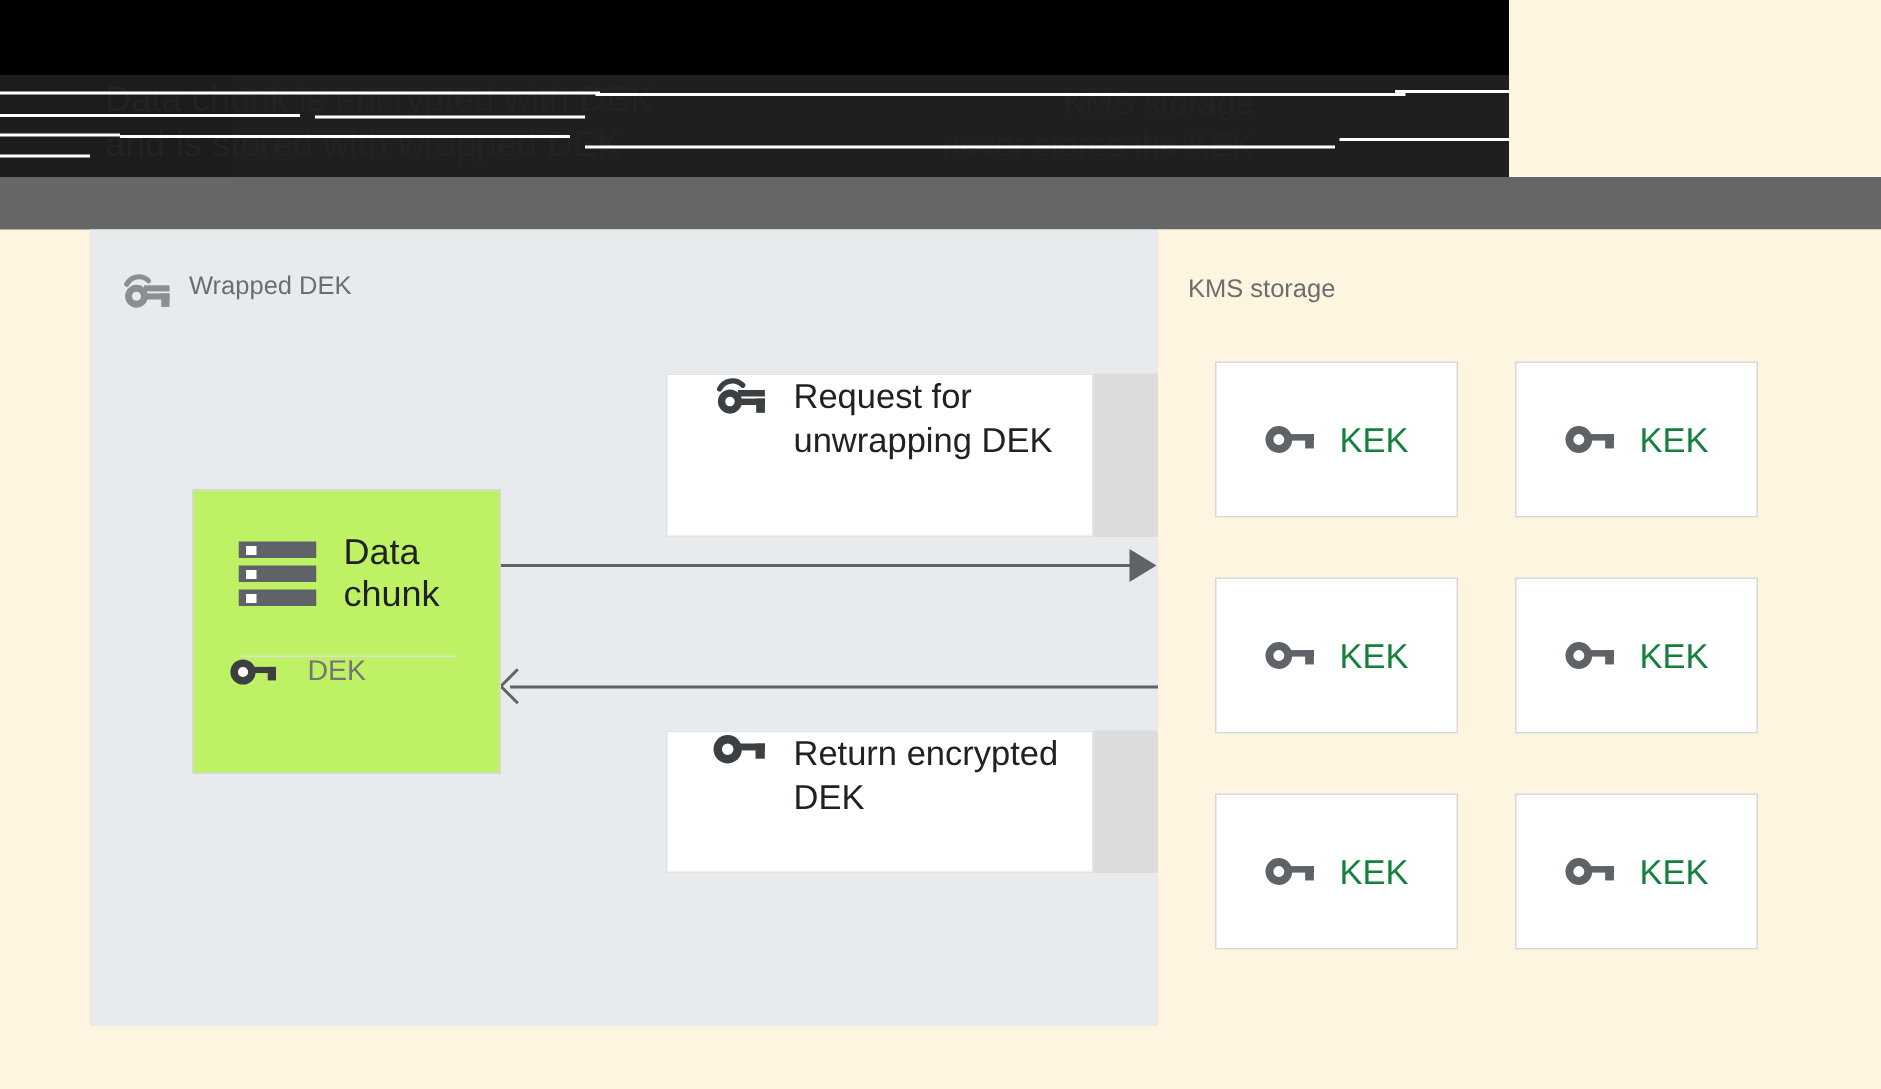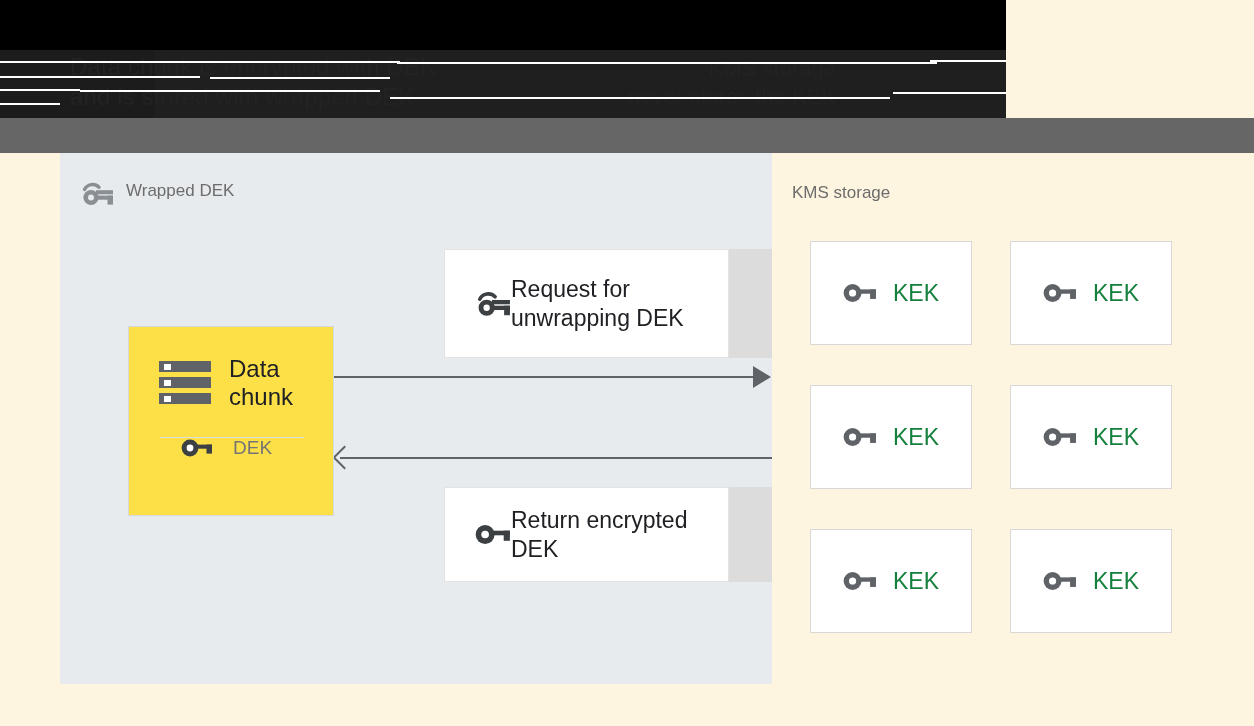--- a/index.html
+++ b/index.html
@@ -115,21 +115,21 @@
     width: 482px; height: 573px;
     background: #fdf5e0;
   }
   .kms-panel .panel-label { left: 20px; top: 30px; }
 
   
   .data-card {
     position: absolute;
     left: 128px; top: 326px;
     width: 206px; height: 190px;
-    background: #fde047;
+    background: #bef264;
     border: 1px solid #d6d9dc;
   }
   .data-card-top {
     display: flex;
     align-items: center;
     gap: 18px;
     padding: 28px 0 0 30px;
   }
   .data-card-title {
     font-size: 24px;
@@ -140,34 +140,35 @@
   .data-card-divider {
     position: absolute;
     left: 31px; top: 110px;
     width: 144px; height: 1px;
     background: #dfdfdf;
   }
   .data-card-bottom {
     display: flex;
     align-items: center;
     gap: 20px;
-    padding: 26px 0 0 52px;
+    padding: 26px 0 0 24px;
   }
   .dek-label {
     font-size: 19px;
     color: #757575;
   }
 
   
   .msg-card {
     position: absolute;
     background: #ffffff;
     border: 1px solid #e3e3e3;
     display: flex;
-    align-items: center;
+    align-items: flex-start;
+    gap: 18px;
     padding-left: 30px;
   }
   .msg-card .msg-text {
     font-size: 23px;
     line-height: 29px;
     color: #202124;
     max-width: 200px;
   }
   #msg-request { left: 444px; top: 249px; width: 285px; height: 109px; }
   #msg-return  { left: 444px; top: 487px; width: 285px; height: 95px; }

